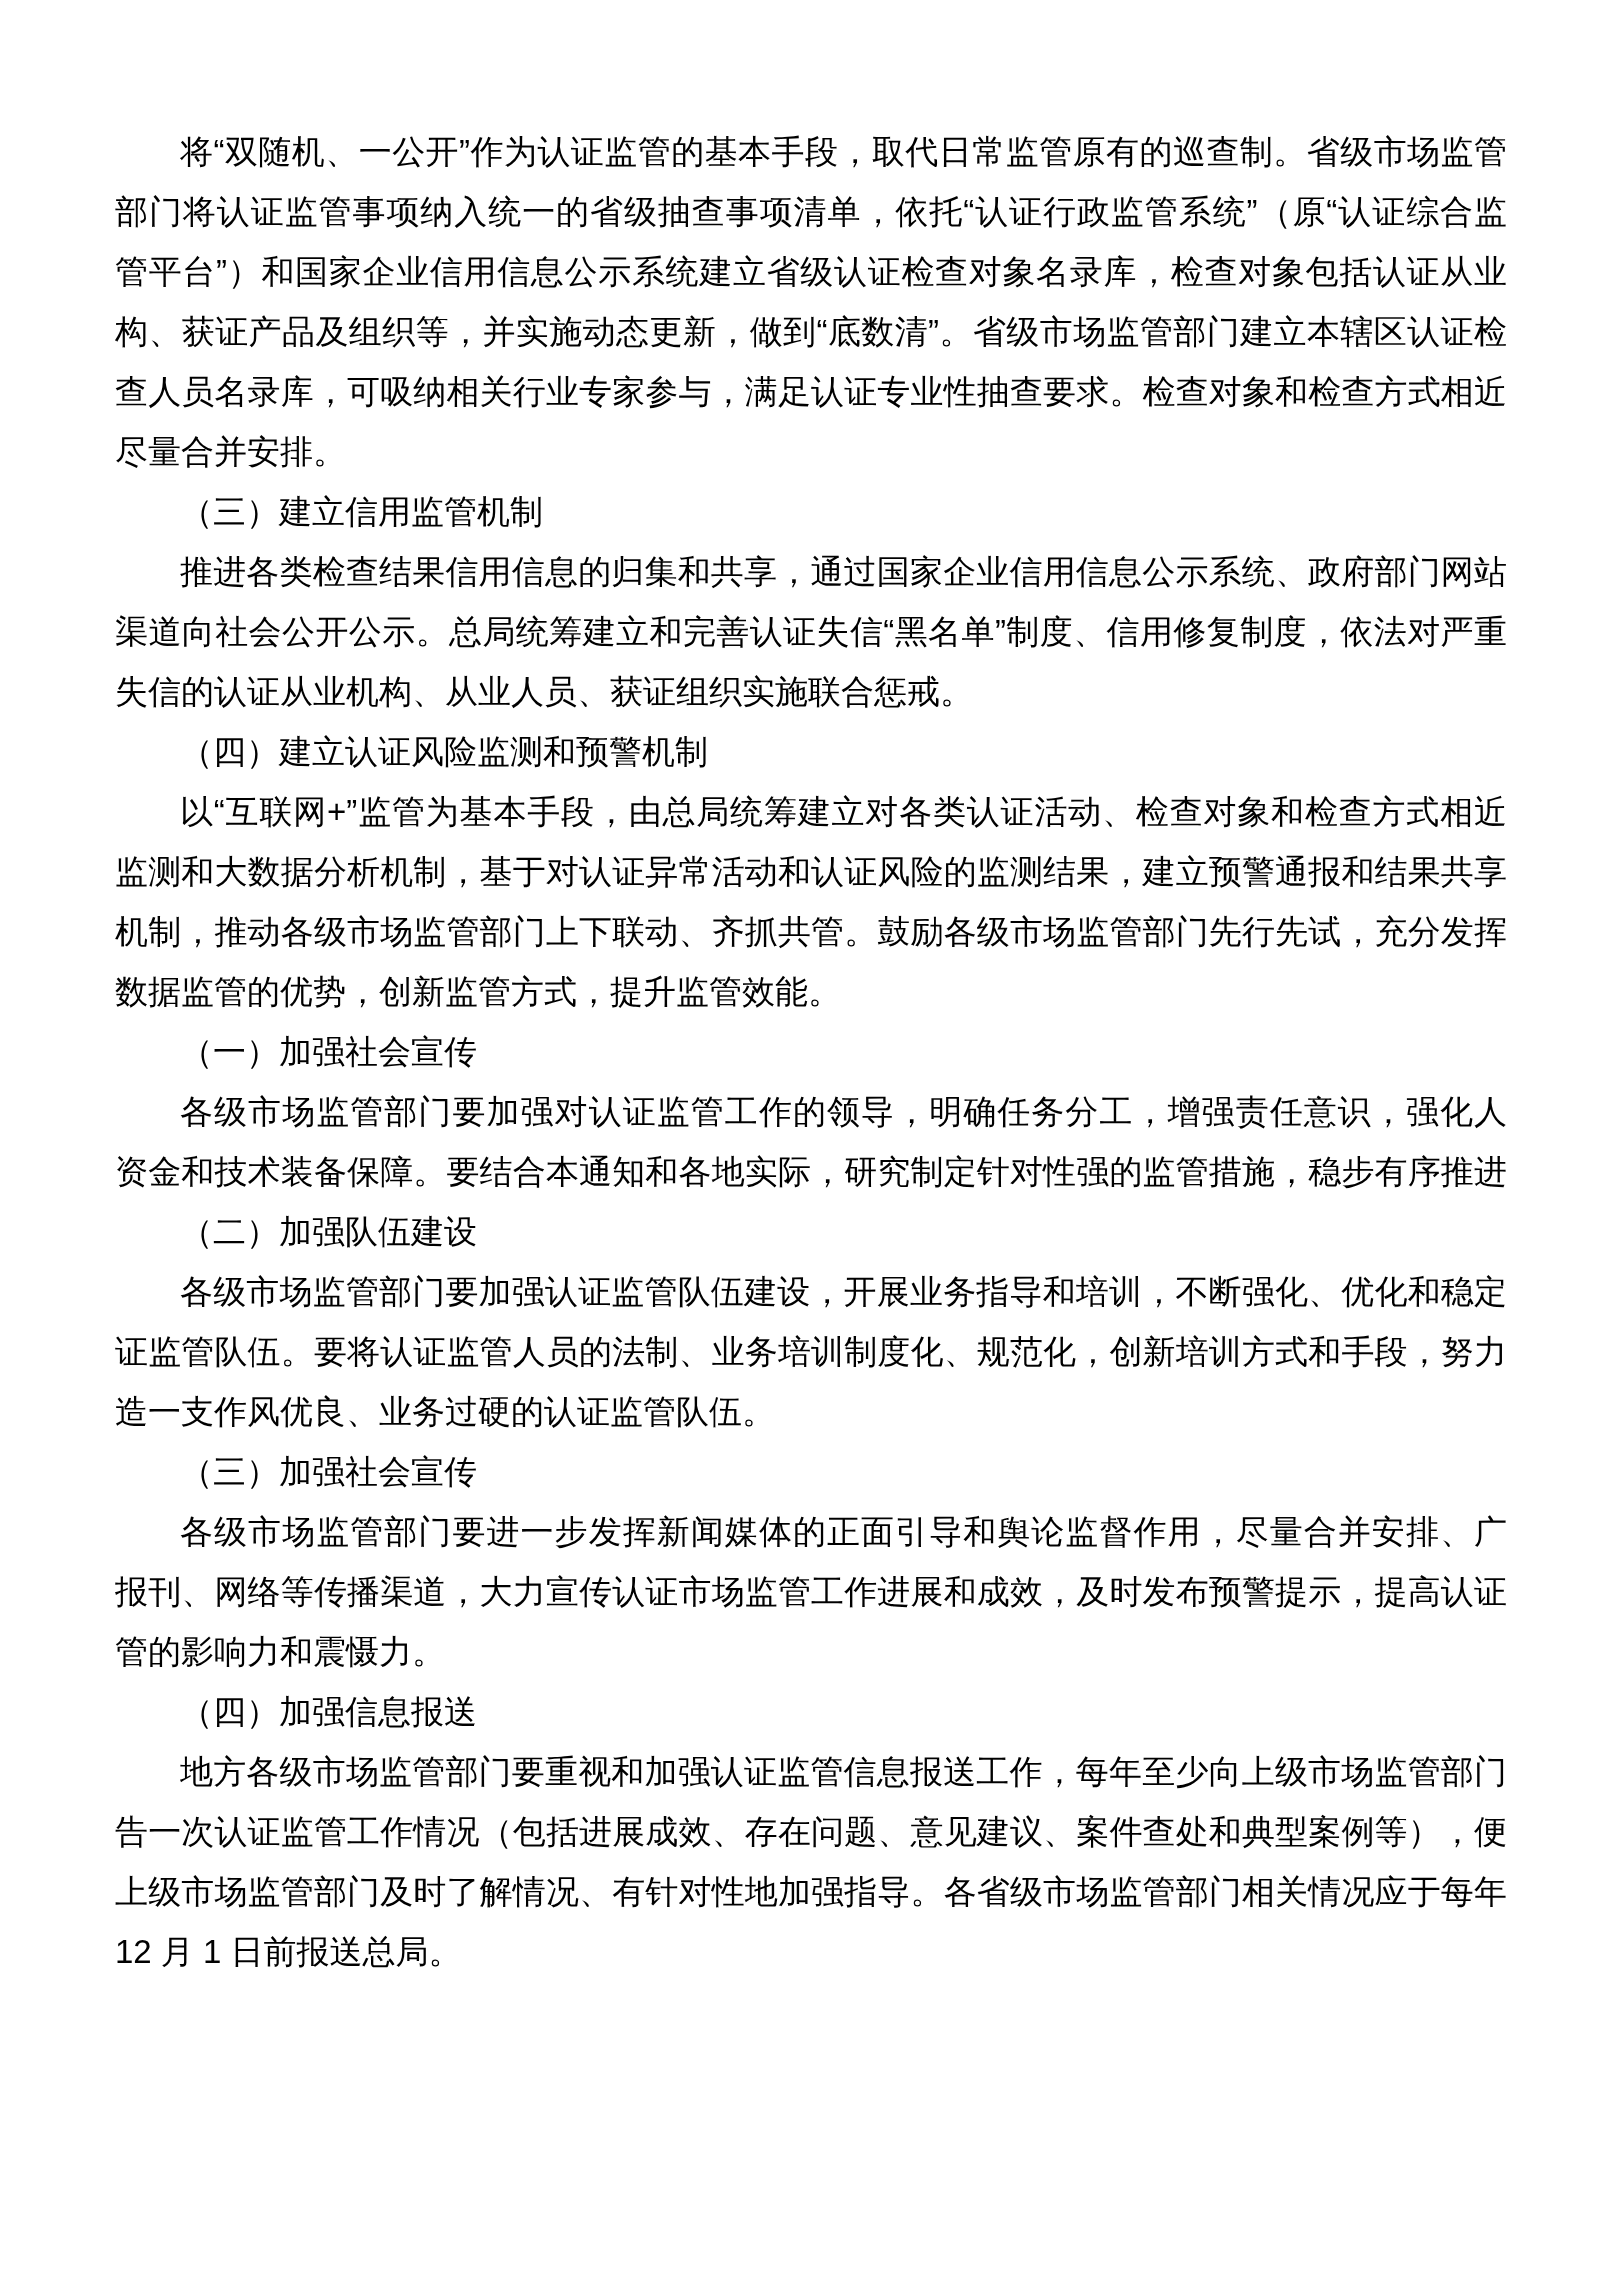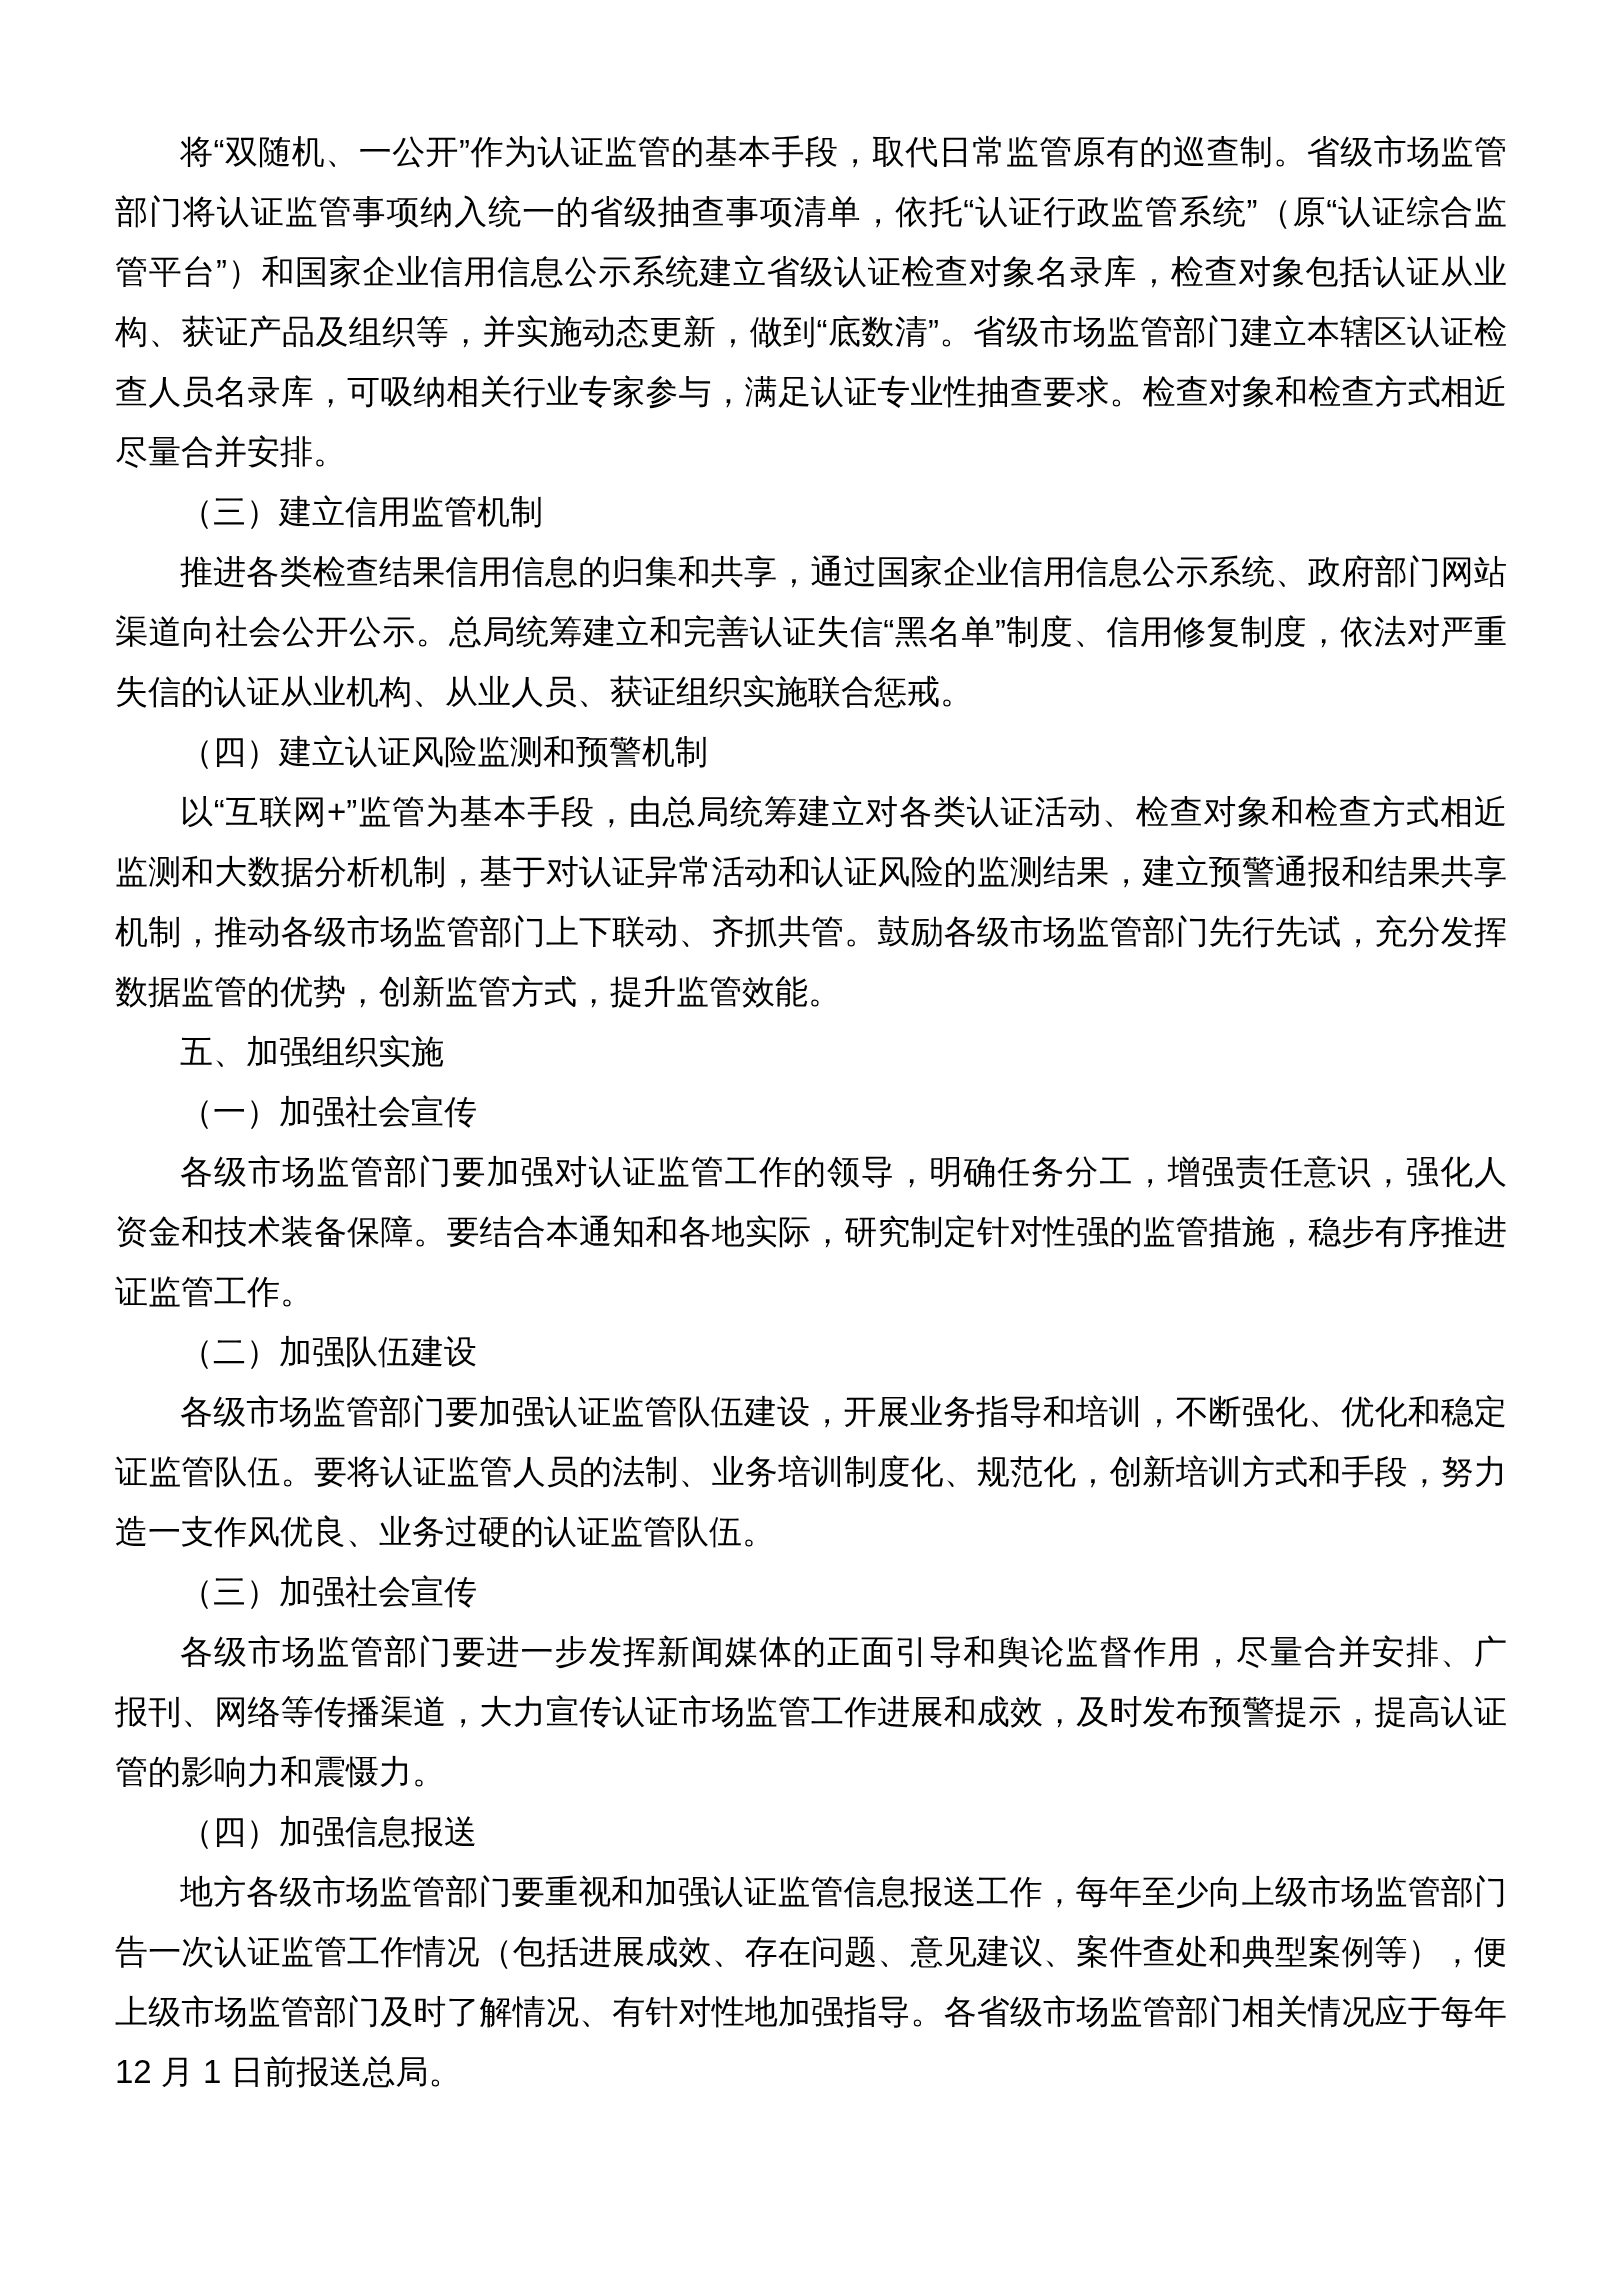--- a/index.html
+++ b/index.html
@@ -71,29 +71,25 @@
       <div class="block">
         <div class="line indent end">（四）建立认证风险监测和预警机制</div>
       </div>
       <div class="block">
         <div class="line indent">以“互联网+”监管为基本手段，由总局统筹建立对各类认证活动、检查对象和检查方式相近的、</div>
         <div class="line">监测和大数据分析机制，基于对认证异常活动和认证风险的监测结果，建立预警通报和结果共享的</div>
         <div class="line">机制，推动各级市场监管部门上下联动、齐抓共管。鼓励各级市场监管部门先行先试，充分发挥大</div>
         <div class="line end">数据监管的优势，创新监管方式，提升监管效能。</div>
       </div>
       <div class="block">
-        <div class="line indent end">五、加强组织实施</div>
-      </div>
-      <div class="block">
         <div class="line indent end">（一）加强社会宣传</div>
       </div>
       <div class="block">
         <div class="line indent">各级市场监管部门要加强对认证监管工作的领导，明确任务分工，增强责任意识，强化人力、</div>
         <div class="line">资金和技术装备保障。要结合本通知和各地实际，研究制定针对性强的监管措施，稳步有序推进认</div>
-        <div class="line end">证监管工作。</div>
       </div>
       <div class="block">
         <div class="line indent end">（二）加强队伍建设</div>
       </div>
       <div class="block">
         <div class="line indent">各级市场监管部门要加强认证监管队伍建设，开展业务指导和培训，不断强化、优化和稳定认</div>
         <div class="line">证监管队伍。要将认证监管人员的法制、业务培训制度化、规范化，创新培训方式和手段，努力打</div>
         <div class="line end">造一支作风优良、业务过硬的认证监管队伍。</div>
       </div>
       <div class="block">

